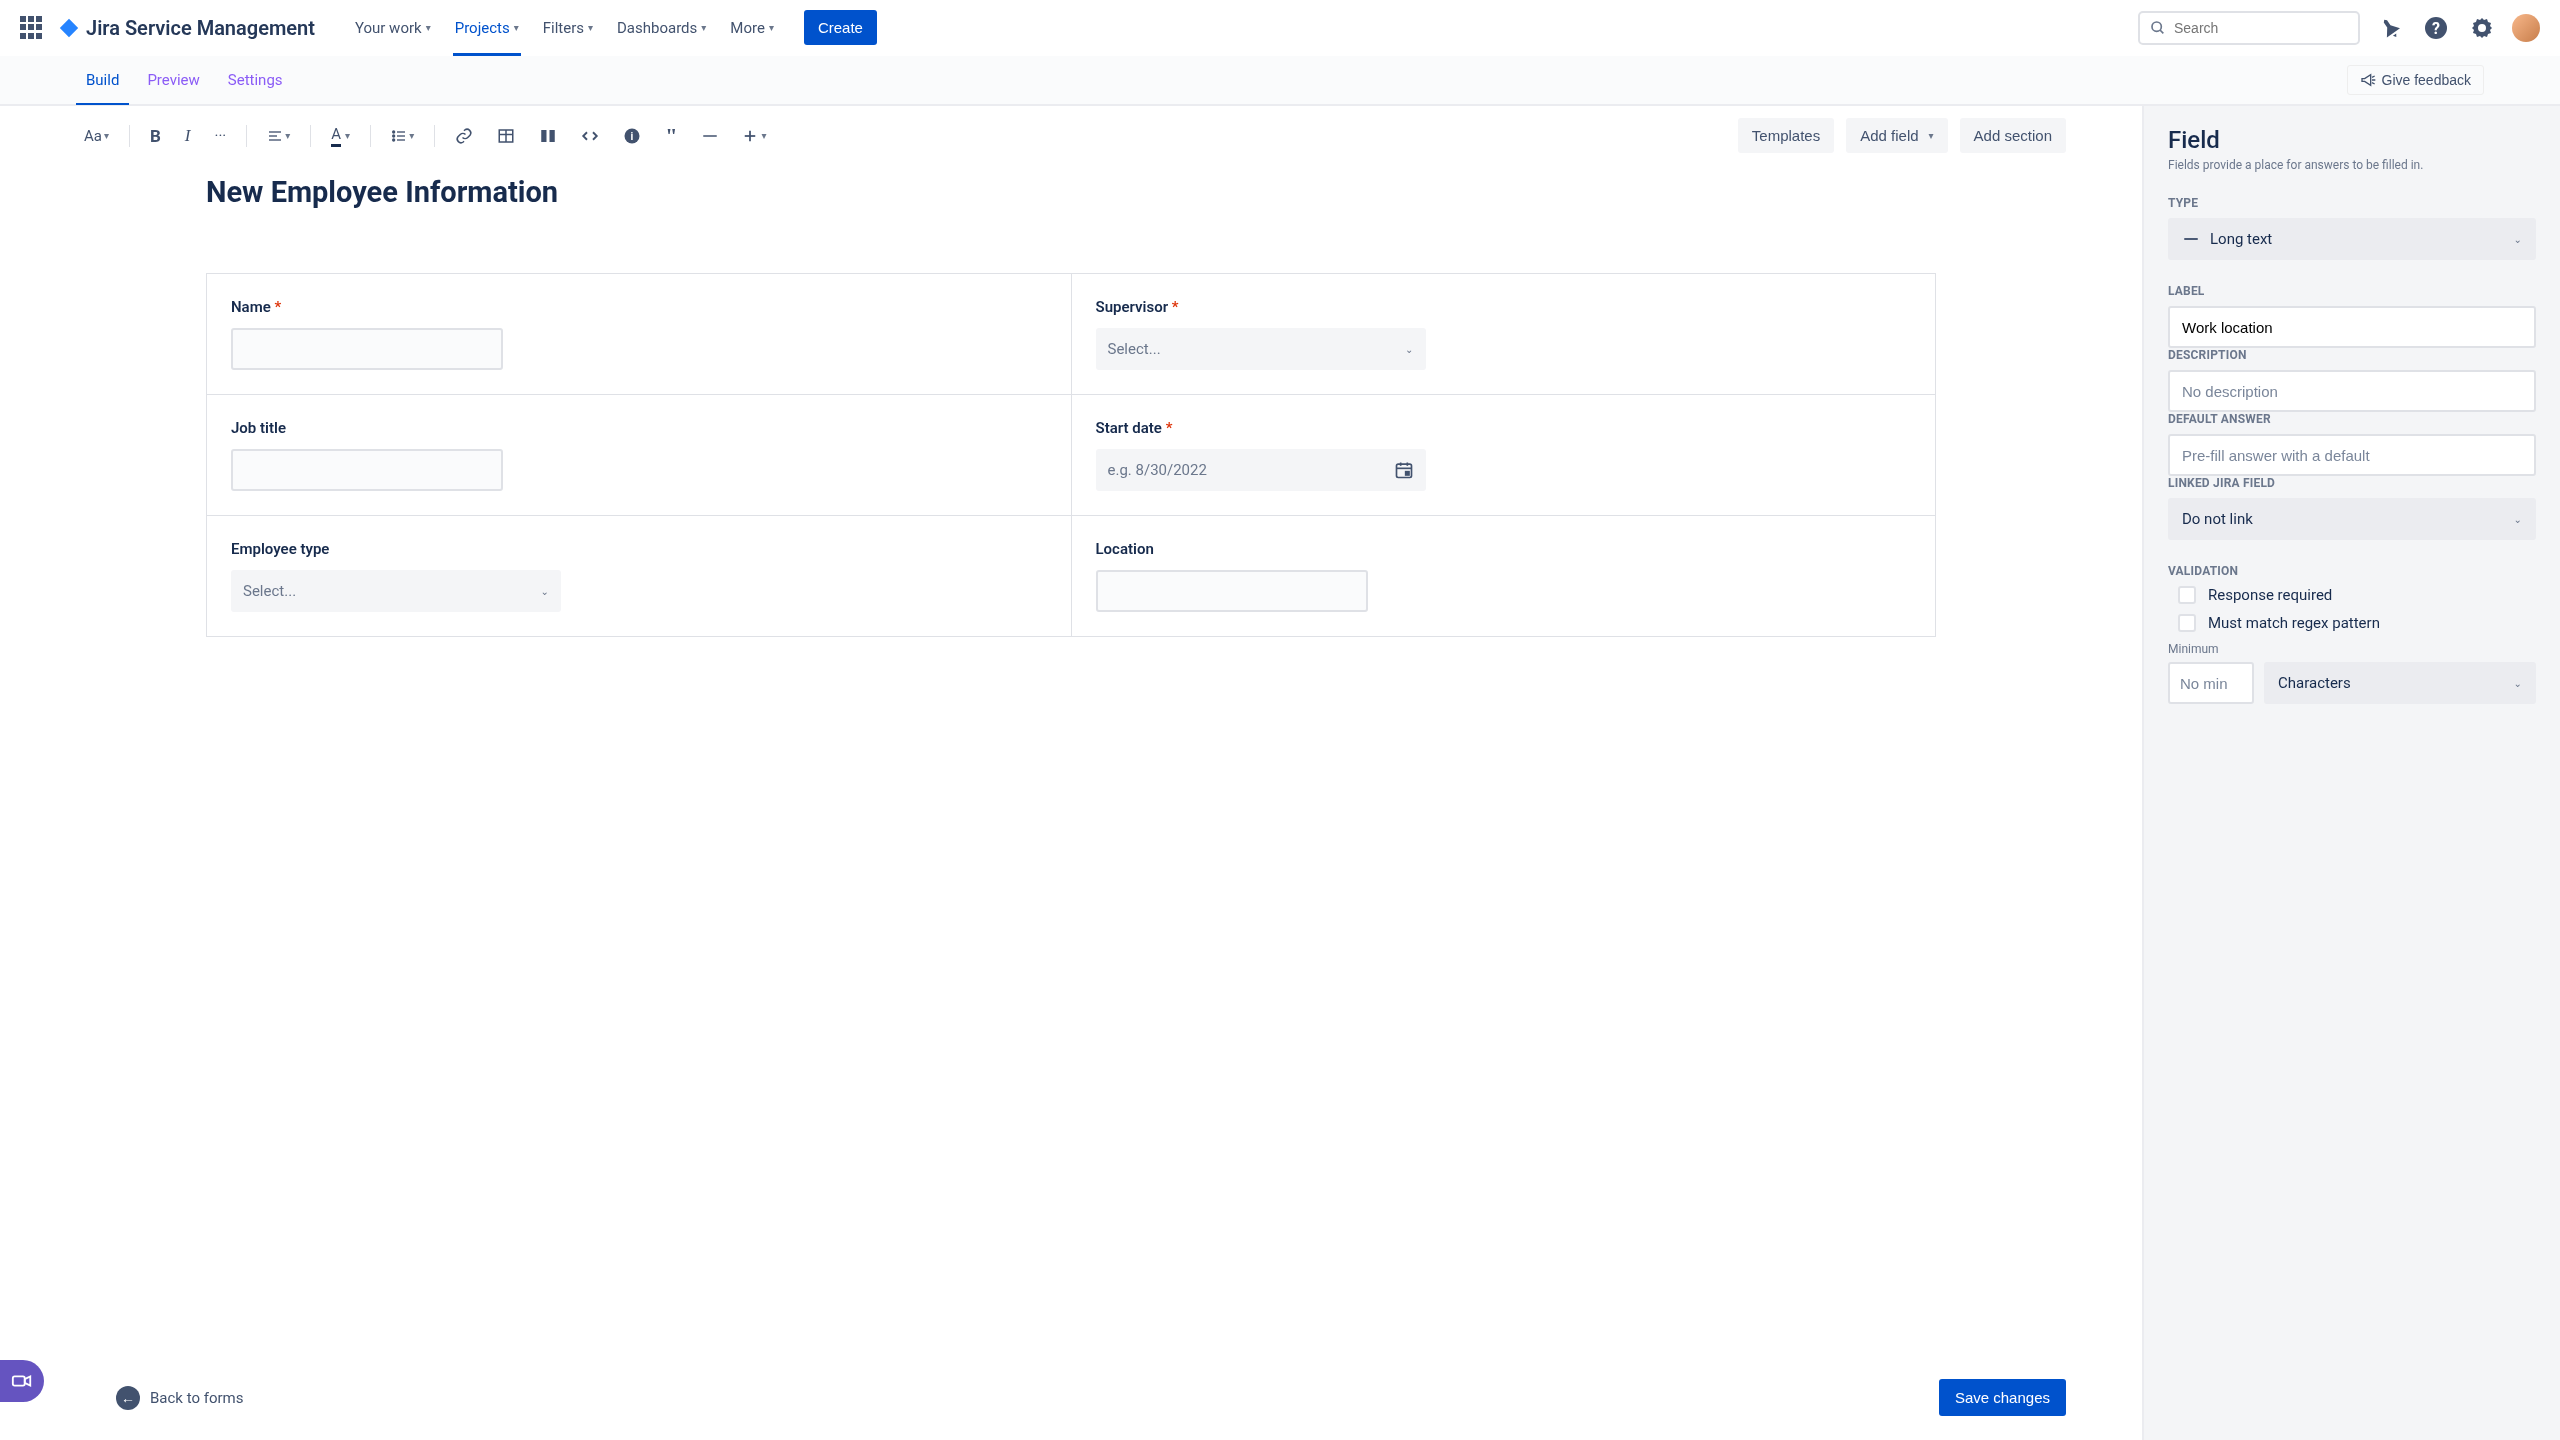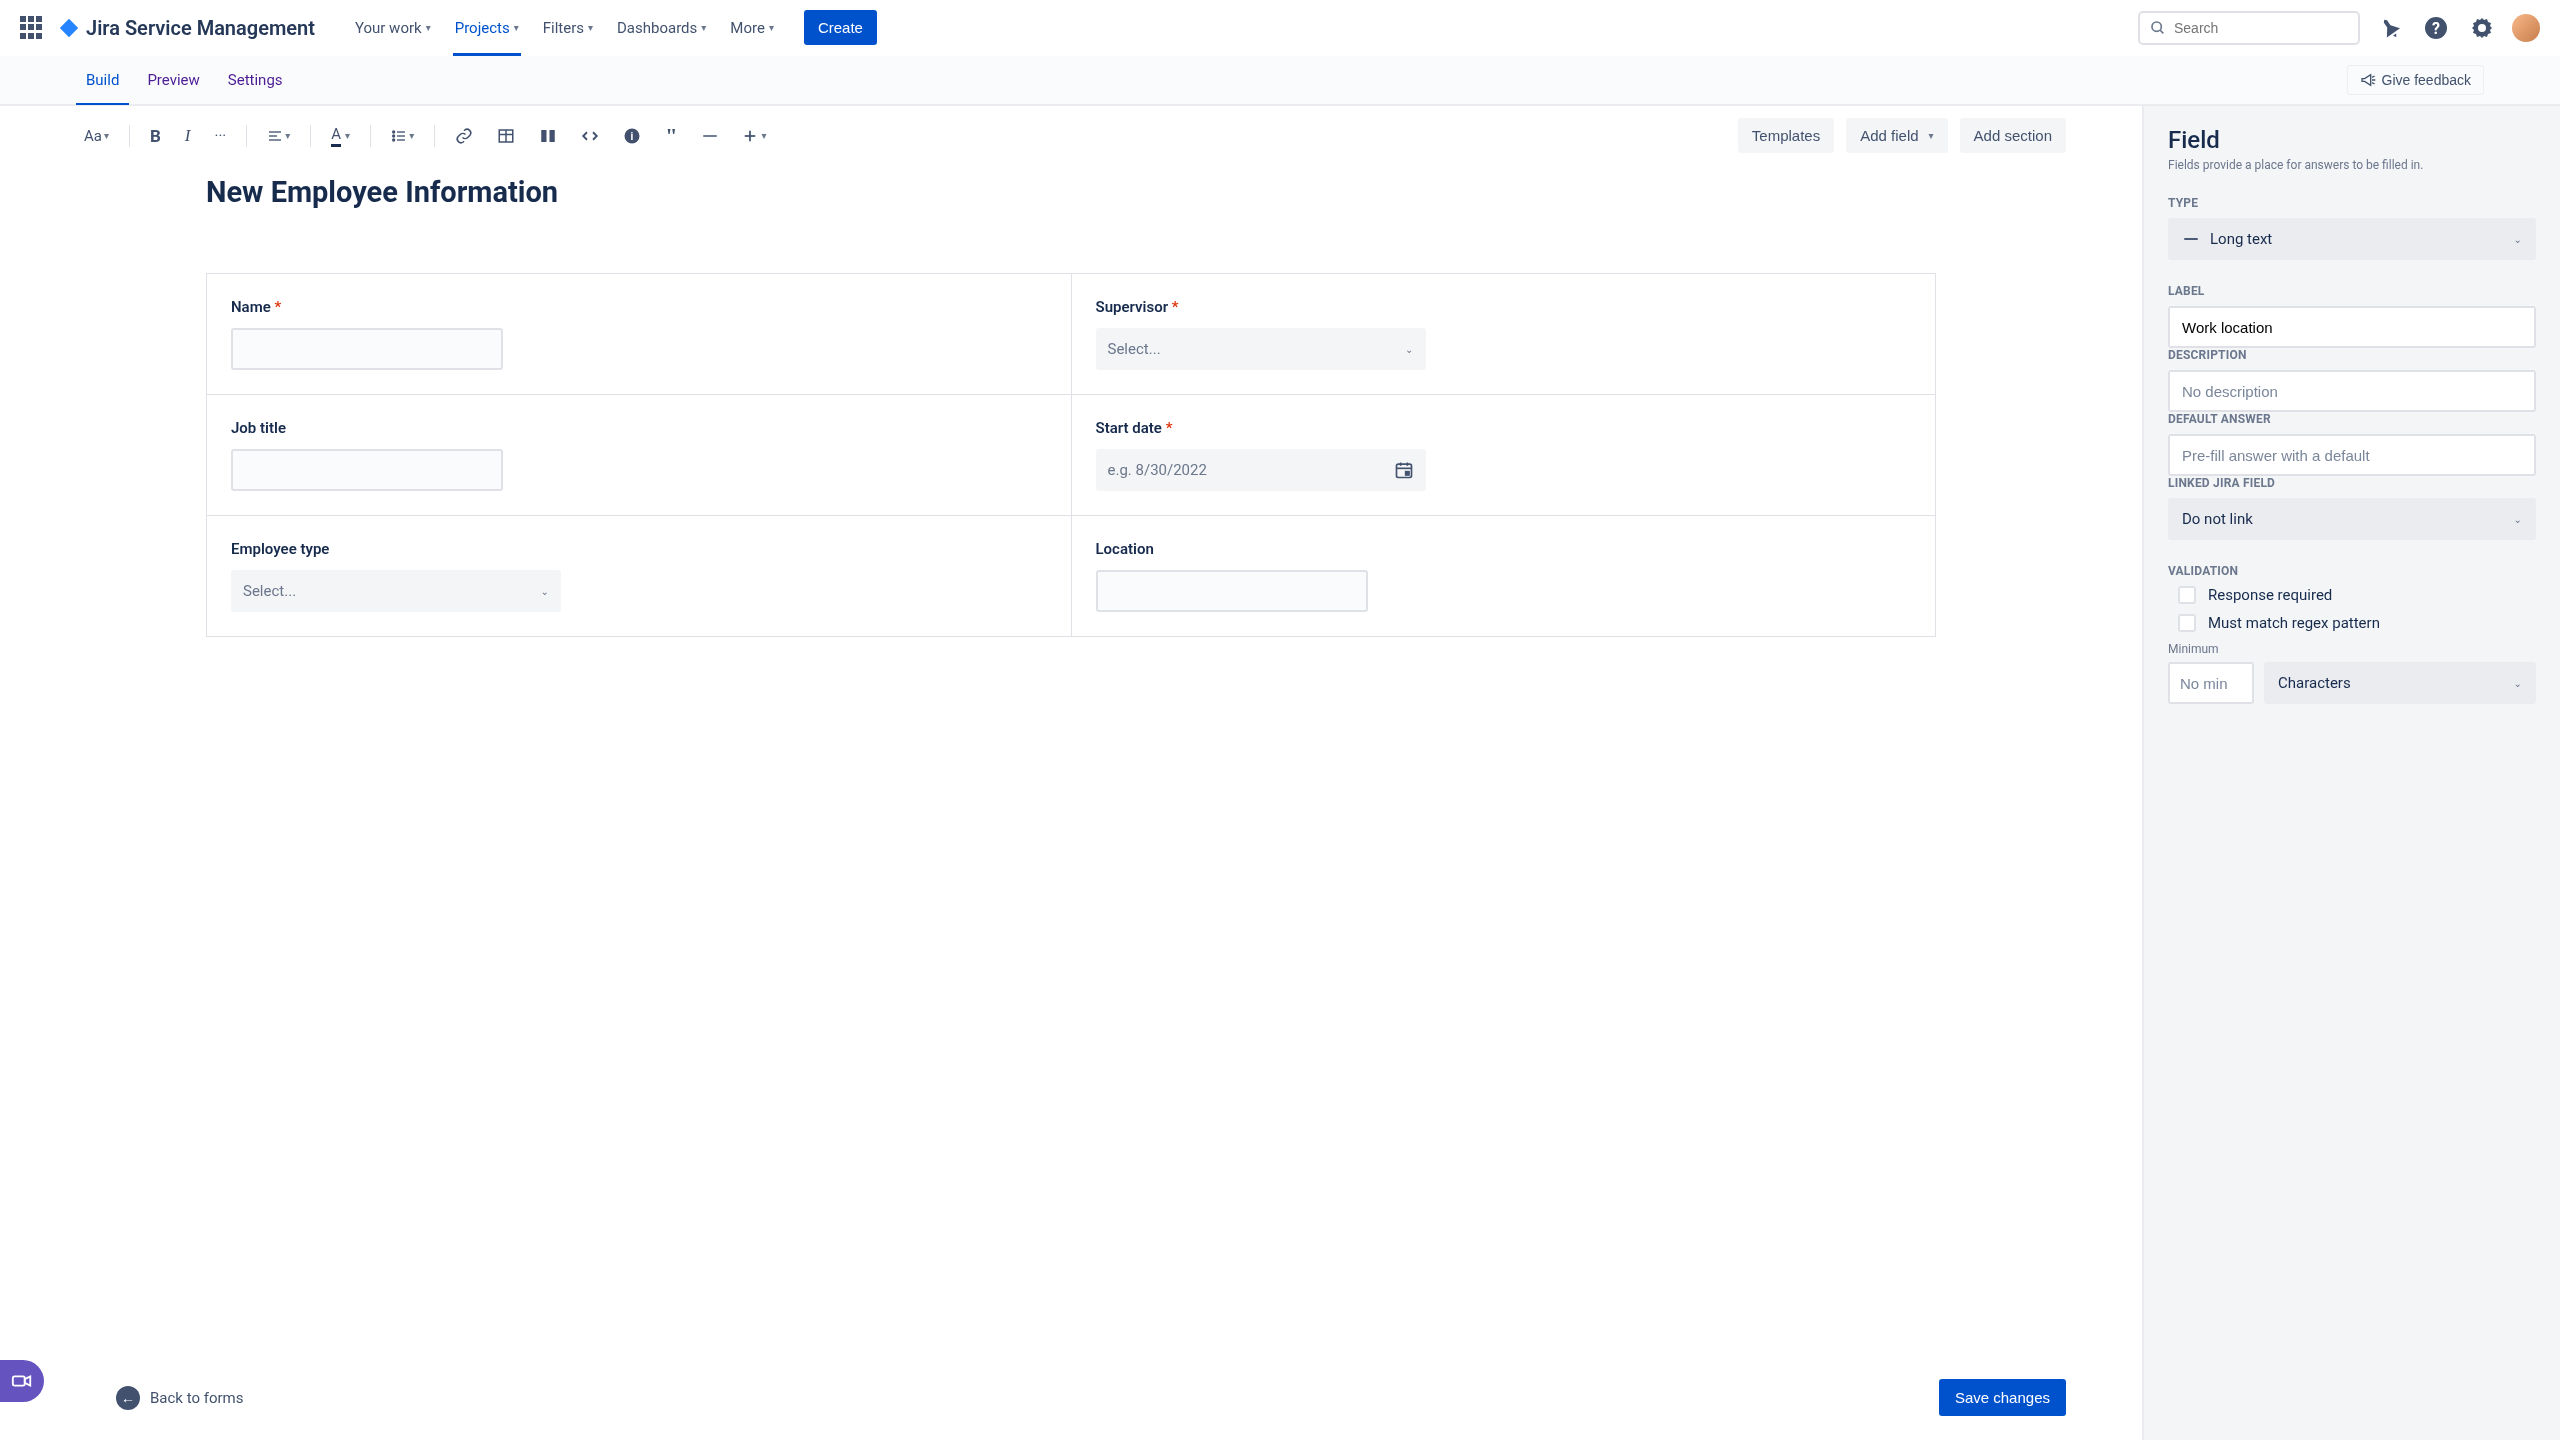--- a/index.html
+++ b/index.html
@@ -20,21 +20,21 @@
 .create-btn { margin-left: 16px; background: #0052CC; color: #fff; border: none; padding: 9px 14px; border-radius: 3px; font-size: 15px; font-weight: 500; cursor: pointer; }
 .nav-right { margin-left: auto; display: flex; align-items: center; gap: 14px; }
 .search-box { display: flex; align-items: center; border: 2px solid #DFE1E6; border-radius: 5px; padding: 6px 10px; width: 222px; height: 34px; }
 .search-box input { border: none; outline: none; font-size: 14px; flex: 1; background: transparent; }
 .search-icon { color: #6B778C; margin-right: 8px; }
 .icon-btn { width: 32px; height: 32px; display: flex; align-items: center; justify-content: center; color: #42526E; cursor: pointer; border-radius: 50%; }
 .avatar { width: 28px; height: 28px; border-radius: 50%; background: linear-gradient(135deg, #f8b88b, #c77d4a); cursor: pointer; }
 
 
 .tabs-row { display: flex; align-items: center; padding: 0 76px; height: 50px; border-bottom: 2px solid #EBECF0; background: #FAFBFC; }
-.tab { padding: 14px 10px; font-size: 15px; color: #4c1d95; cursor: pointer; position: relative; margin-right: 8px; }
+.tab { padding: 14px 10px; font-size: 15px; color: #8b5cf6; cursor: pointer; position: relative; margin-right: 8px; }
 .tab.active { color: #0052CC; }
 .tab.active::after { content: ""; position: absolute; bottom: -2px; left: 0; right: 0; height: 2px; background: #0052CC; }
 .feedback-btn { margin-left: auto; display: flex; align-items: center; gap: 6px; background: #fafbfc; border: 1px solid #eee; padding: 6px 12px; border-radius: 3px; font-size: 14px; color: #42526E; cursor: pointer; }
 
 
 .main { display: flex; height: calc(100vh - 106px); }
 .editor-area { flex: 1; display: flex; flex-direction: column; border-right: 2px solid #EBECF0; overflow: hidden; }
 .side-panel { width: 416px; background: #F4F5F7; padding: 20px 24px; overflow-y: auto; }
 
 

